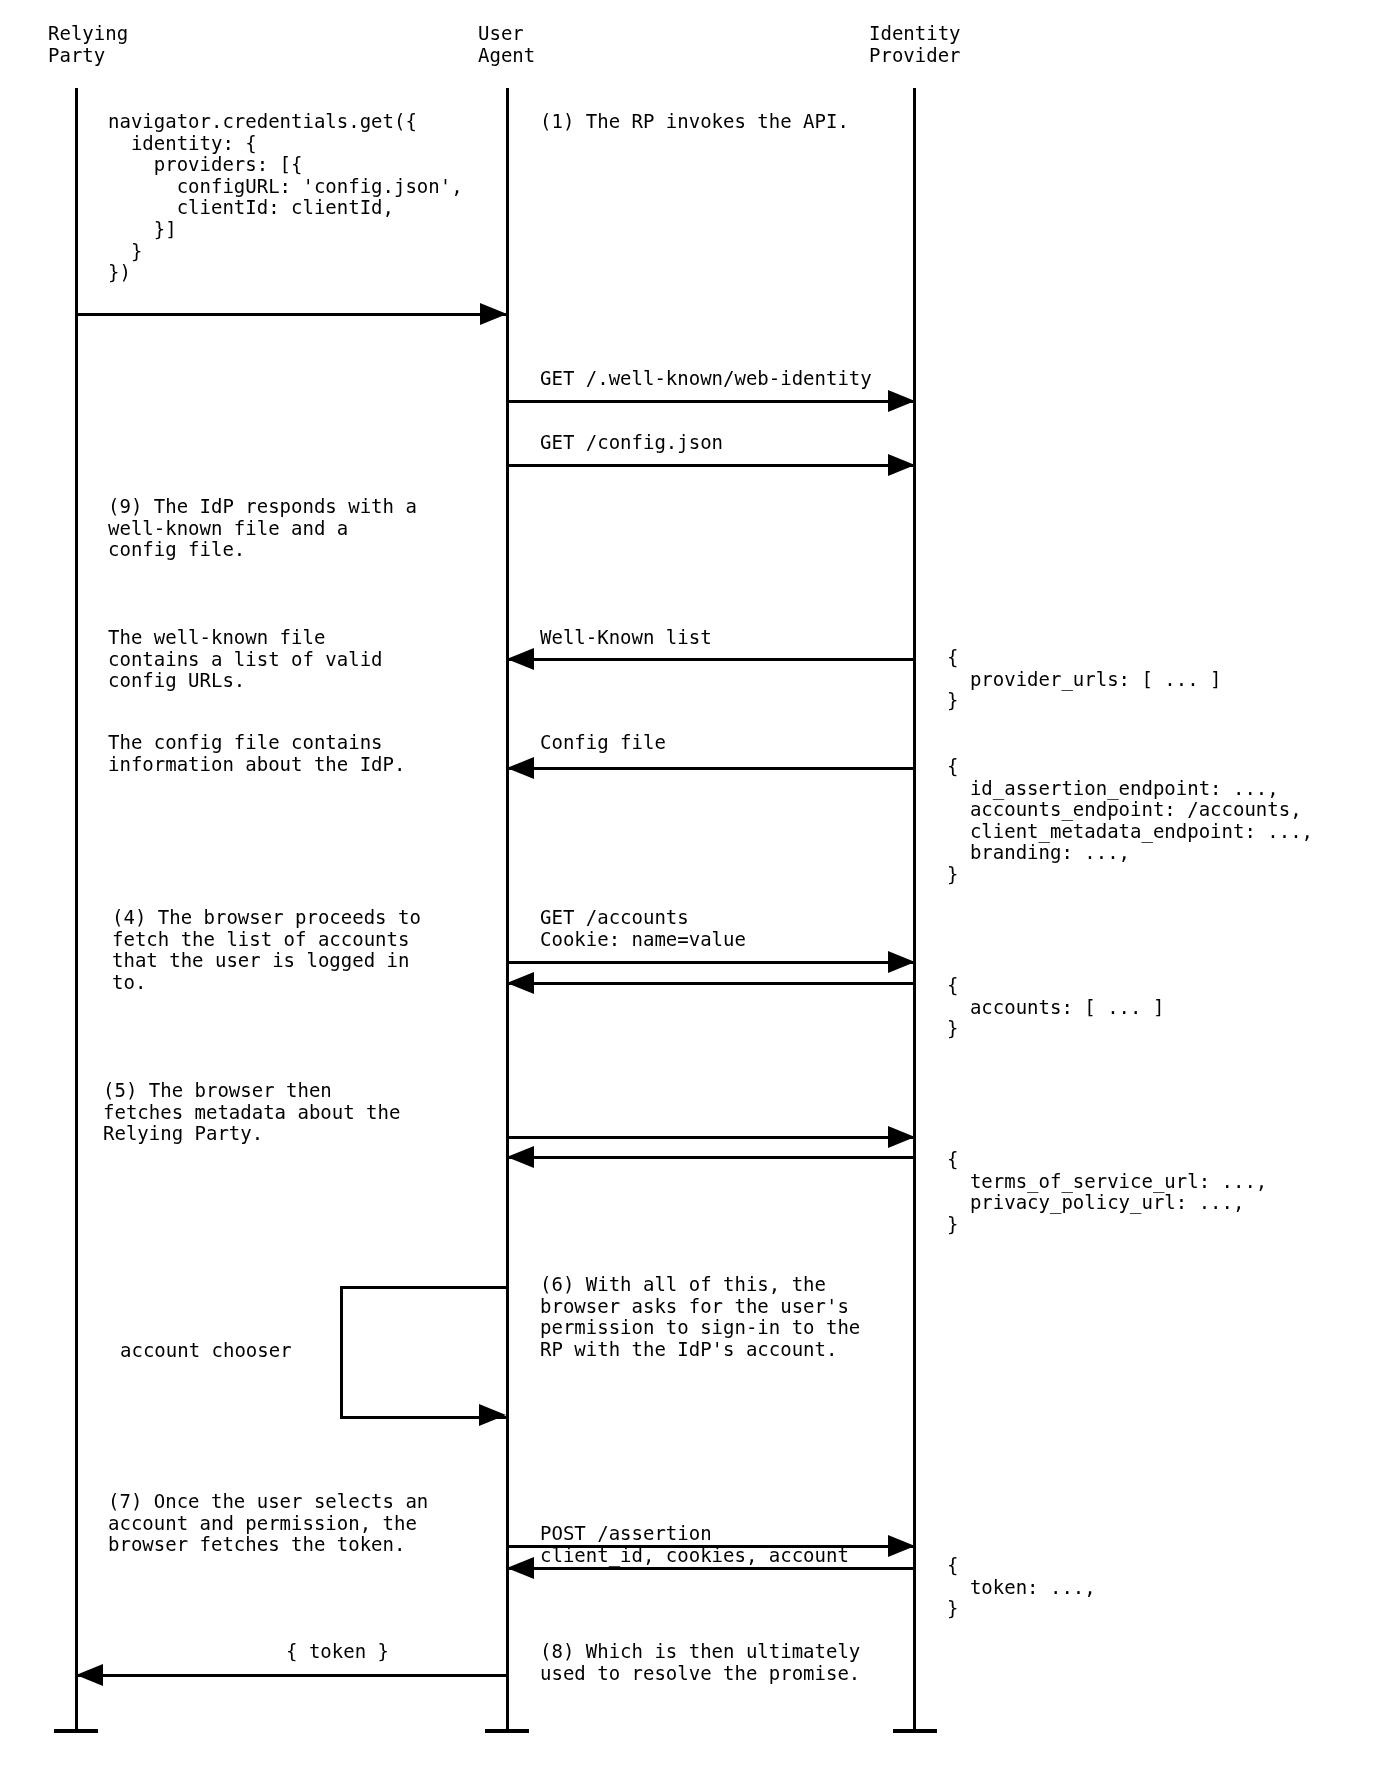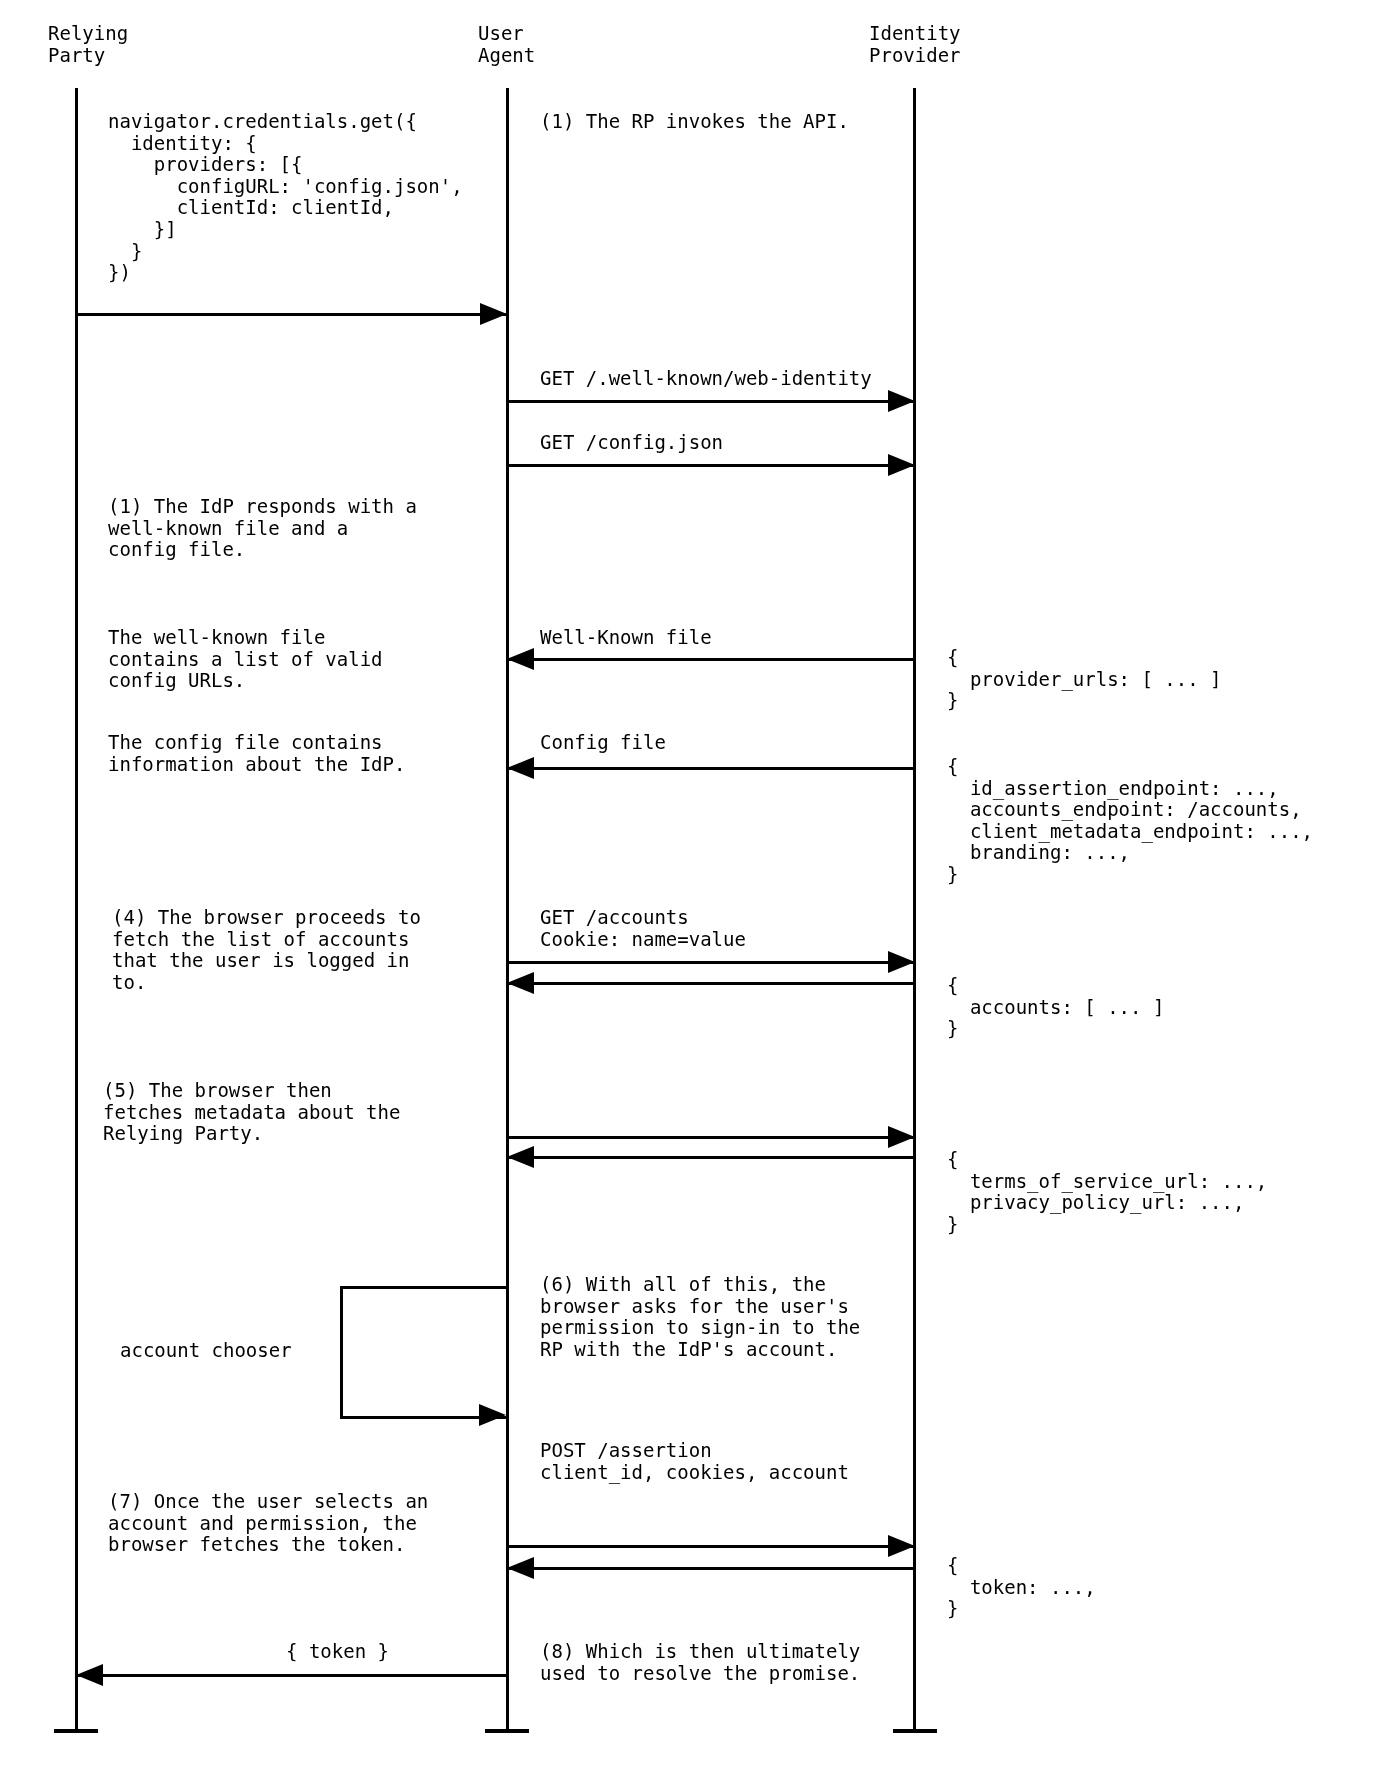--- a/index.html
+++ b/index.html
@@ -67,28 +67,28 @@
   <div class="arrow" style="left:507px;top:390px;width:408px">
     <span class="shaft"></span>
     <span class="head hr"></span>
   </div>
   <div class="t" style="left:540px;top:432px">GET /config.json</div>
   <div class="arrow" style="left:507px;top:454px;width:408px">
     <span class="shaft"></span>
     <span class="head hr"></span>
   </div>
 
-  <div class="t" style="left:108px;top:496px">(1) The IdP responds with a
+  <div class="t" style="left:108px;top:496px">(9) The IdP responds with a
 well-known file and a
 config file.</div>
 
   <div class="t" style="left:108px;top:627px">The well-known file
 contains a list of valid
 config URLs.</div>
-  <div class="t" style="left:540px;top:627px">Well-Known file</div>
+  <div class="t" style="left:540px;top:627px">Well-Known list</div>
   <div class="arrow" style="left:507px;top:648px;width:408px">
     <span class="shaft"></span>
     <span class="head hl"></span>
   </div>
   <div class="t" style="left:947px;top:647px">{
   provider_urls: [ ... ]
 }</div>
 
   <div class="t" style="left:108px;top:732px">The config file contains
 information about the IdP.</div>
@@ -142,21 +142,21 @@
 browser asks for the user's
 permission to sign-in to the
 RP with the IdP's account.</div>
   <div class="t" style="left:120px;top:1340px">account chooser</div>
   <div class="loop"></div>
   <div class="loop-head"></div>
 
   <div class="t" style="left:108px;top:1491px">(7) Once the user selects an
 account and permission, the
 browser fetches the token.</div>
-  <div class="t" style="left:540px;top:1440px">POST /assertion
+  <div class="t" style="left:540px;top:1523px">POST /assertion
 client_id, cookies, account</div>
   <div class="arrow" style="left:507px;top:1535px;width:408px">
     <span class="shaft"></span>
     <span class="head hr"></span>
   </div>
   <div class="arrow" style="left:507px;top:1557px;width:408px">
     <span class="shaft"></span>
     <span class="head hl"></span>
   </div>
   <div class="t" style="left:947px;top:1555px">{

